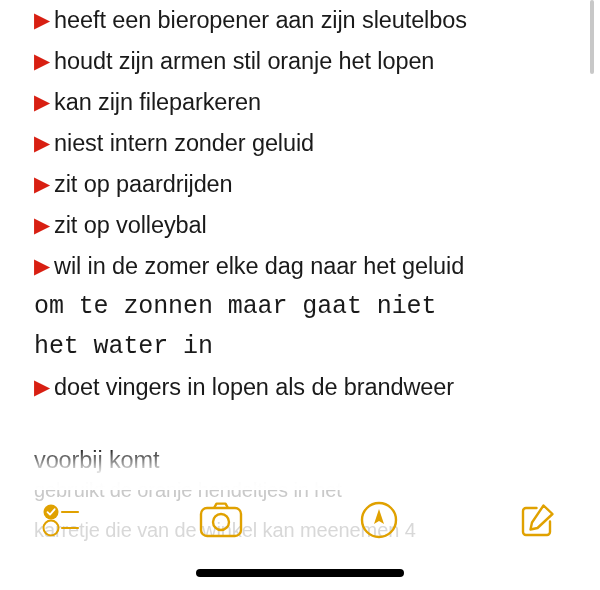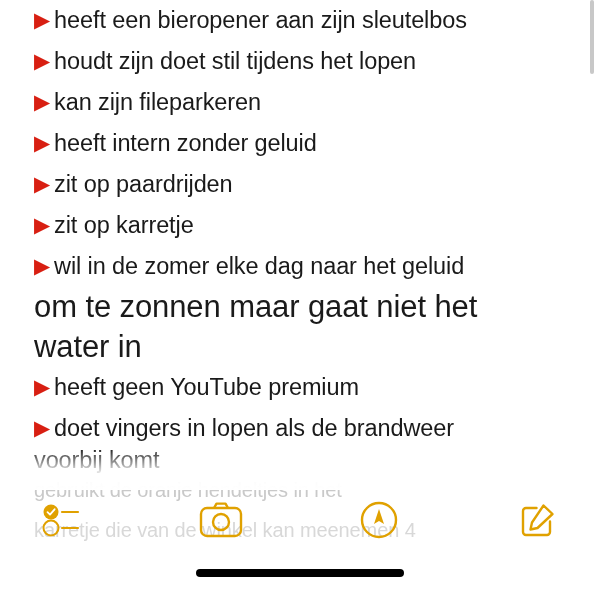--- a/index.html
+++ b/index.html
@@ -52,24 +52,25 @@
     transform: translateY(-1px);
   }
 
   .line-text {
     display: inline;
   }
 
   
   .cont {
     display: block;
-    font-size: 31px;
+    font-size: 25px;
     line-height: 40px;
     color: #1a1a1a;
     letter-spacing: -0.1px;
+    font-family: Liberation Mono, monospace;
   }
 
   
   .scrollbar-track {
     position: absolute;
     right: 3px;
     top: 0;
     width: 4px;
     height: 470px;
   }
@@ -173,49 +174,46 @@
 
 <div id="screen">
 
   <div class="note-body">
 
     <div class="line">
       <span class="flag">▶</span><span class="line-text">heeft een bieropener aan zijn sleutelbos</span>
     </div>
 
     <div class="line">
-      <span class="flag">▶</span><span class="line-text">houdt zijn doet stil tijdens het lopen</span>
+      <span class="flag">▶</span><span class="line-text">houdt zijn armen stil oranje het lopen</span>
     </div>
 
     <div class="line">
       <span class="flag">▶</span><span class="line-text">kan zijn fileparkeren</span>
     </div>
 
     <div class="line">
-      <span class="flag">▶</span><span class="line-text">heeft intern zonder geluid</span>
+      <span class="flag">▶</span><span class="line-text">niest intern zonder geluid</span>
     </div>
 
     <div class="line">
       <span class="flag">▶</span><span class="line-text">zit op paardrijden</span>
     </div>
 
     <div class="line">
-      <span class="flag">▶</span><span class="line-text">zit op karretje</span>
+      <span class="flag">▶</span><span class="line-text">zit op volleybal</span>
     </div>
 
 
     <div class="line">
       <span class="flag">▶</span><span class="line-text">wil in de zomer elke dag naar het geluid</span>
     </div>
 
     <div class="cont">om te zonnen maar gaat niet het water in</div>
 
-    <div class="line">
-      <span class="flag">▶</span><span class="line-text">heeft geen YouTube premium</span>
-    </div>
 
     <div class="line">
       <span class="flag">▶</span><span class="line-text">doet vingers in lopen als de brandweer</span>
     </div>
 
   </div>
 
   <div class="cut-line">voorbij komt</div>
 
   <div class="faded-area">

